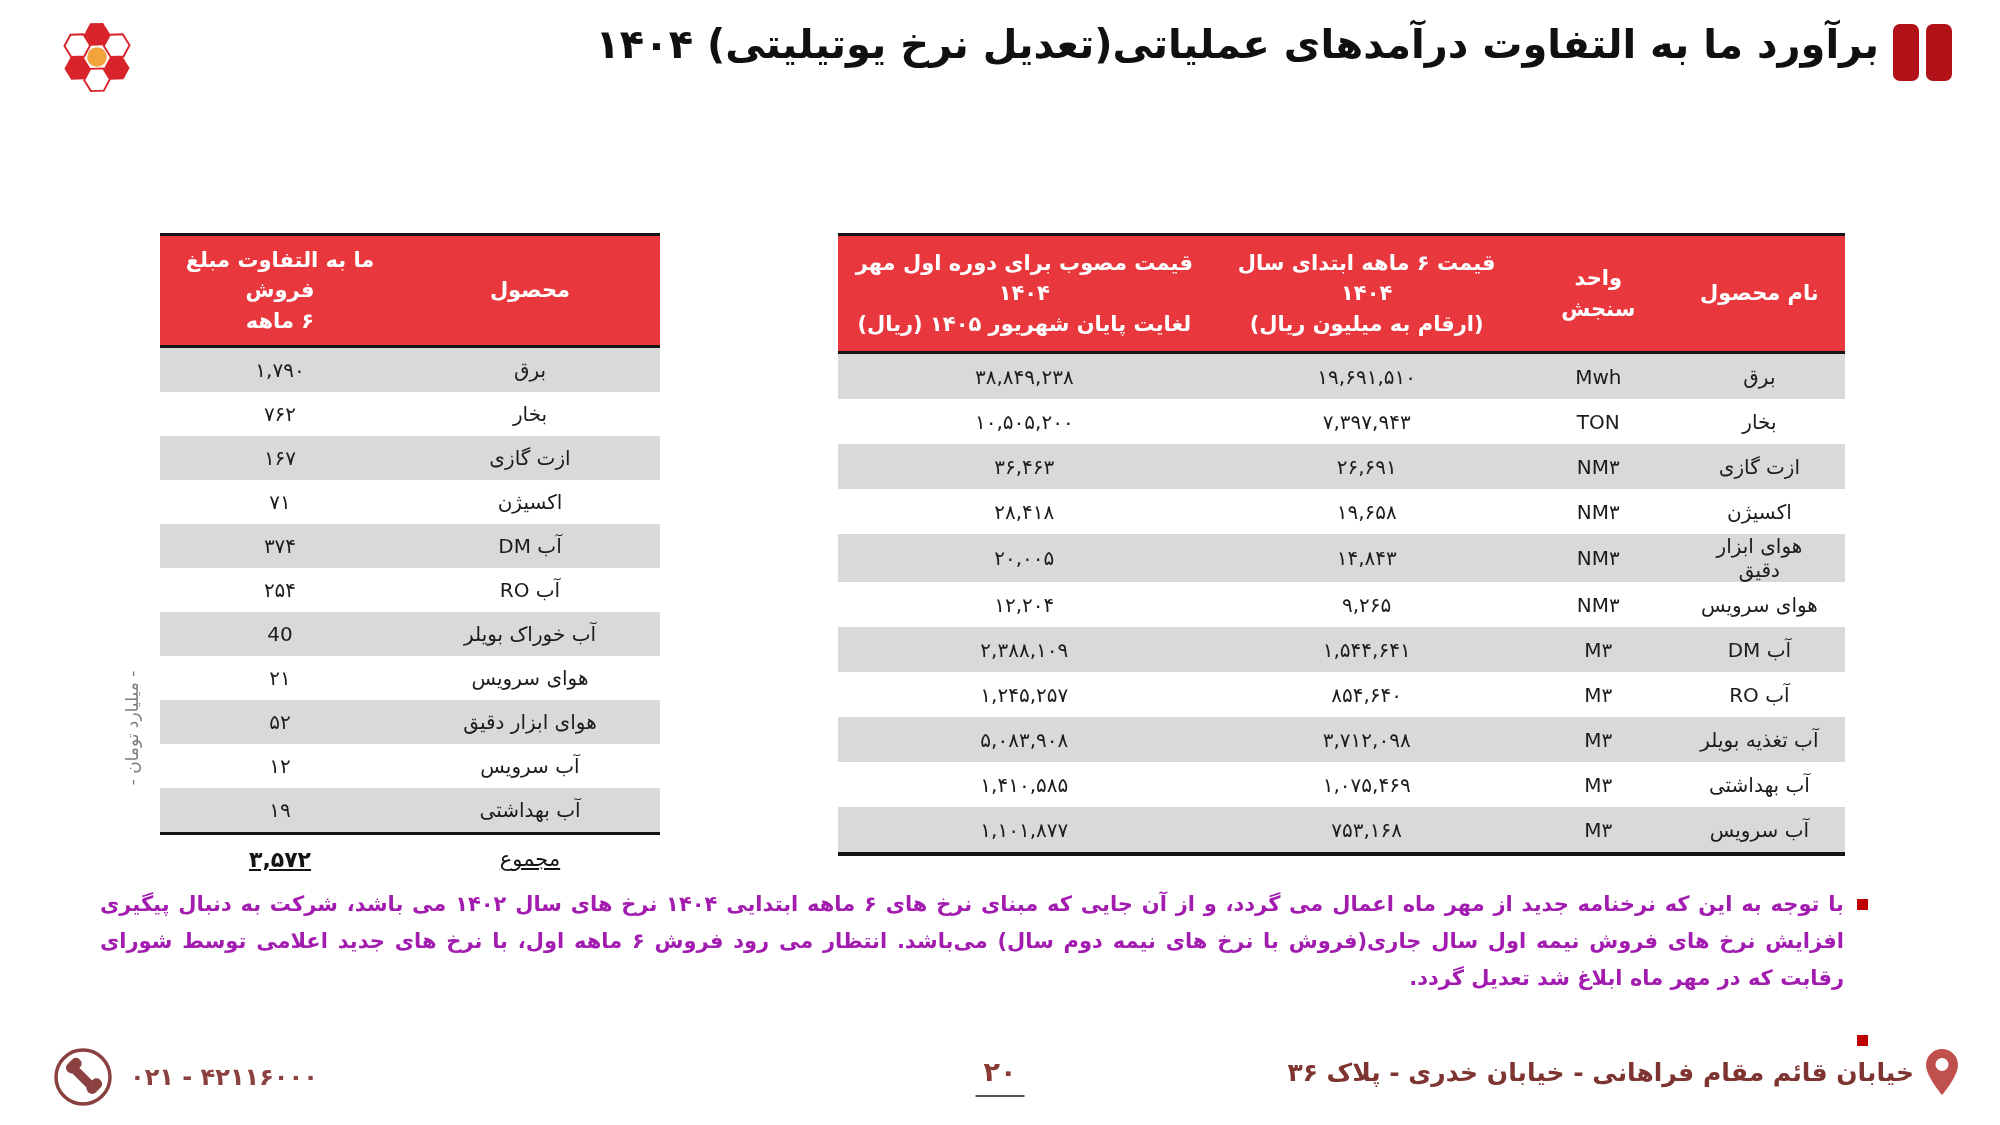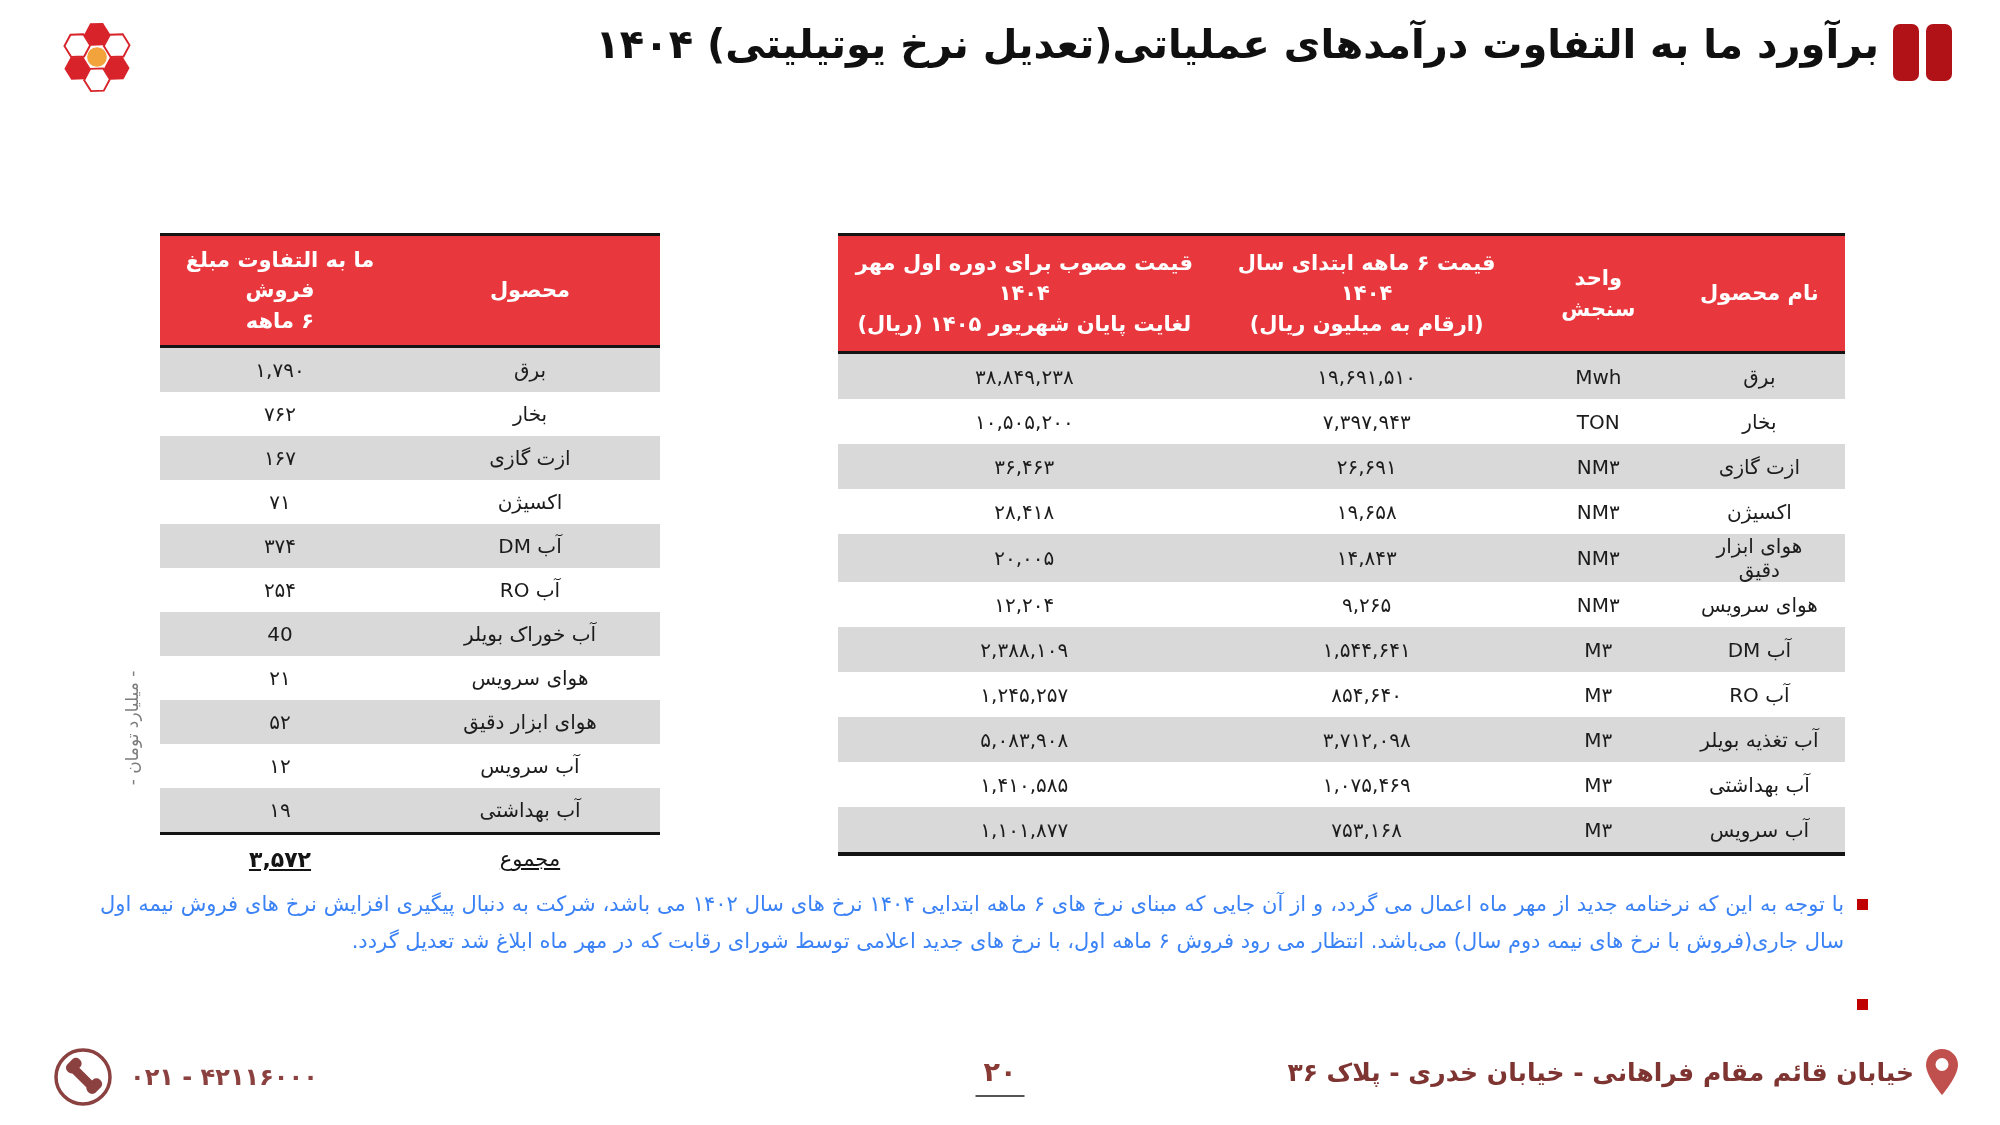--- a/index.html
+++ b/index.html
@@ -43,21 +43,21 @@
   .unit-note{
     position:absolute;left:46px;top:718px;width:172px;text-align:center;
     transform:rotate(-90deg);color:#7d7d7d;font-size:17px;white-space:nowrap;letter-spacing:.5px;
   }
 
   
   .notes{position:absolute;top:886px;right:132px;left:100px;direction:rtl;}
   .note{display:flex;gap:13px;align-items:flex-start;}
   .note + .note{margin-top:26px;}
   .bullet{flex:0 0 auto;width:11px;height:11px;margin-top:13px;background:#C00000;}
-  .note p{margin:0;font-size:21px;font-weight:normal;line-height:1.75;text-align:justify;color:#3b82f6;}
+  .note p{margin:0;font-size:21px;font-weight:bold;line-height:1.75;text-align:justify;color:#a21caf;}
 
   
   .footer-phone{position:absolute;left:52px;top:1046px;display:flex;align-items:center;gap:16px;direction:ltr;}
   .phone-number{direction:ltr;font-size:24px;font-weight:bold;color:#8A4140;letter-spacing:3px;}
   .page-number{
     position:absolute;top:1056px;left:50%;transform:translateX(-50%);
     font-size:27px;font-weight:bold;color:#8A3A35;border-bottom:2px solid #555;padding:0 8px 8px 8px;
   }
   .footer-address{position:absolute;right:40px;top:1048px;display:flex;align-items:center;gap:10px;direction:rtl;}
   .address-text{font-size:25px;font-weight:bold;color:#7E3431;}

